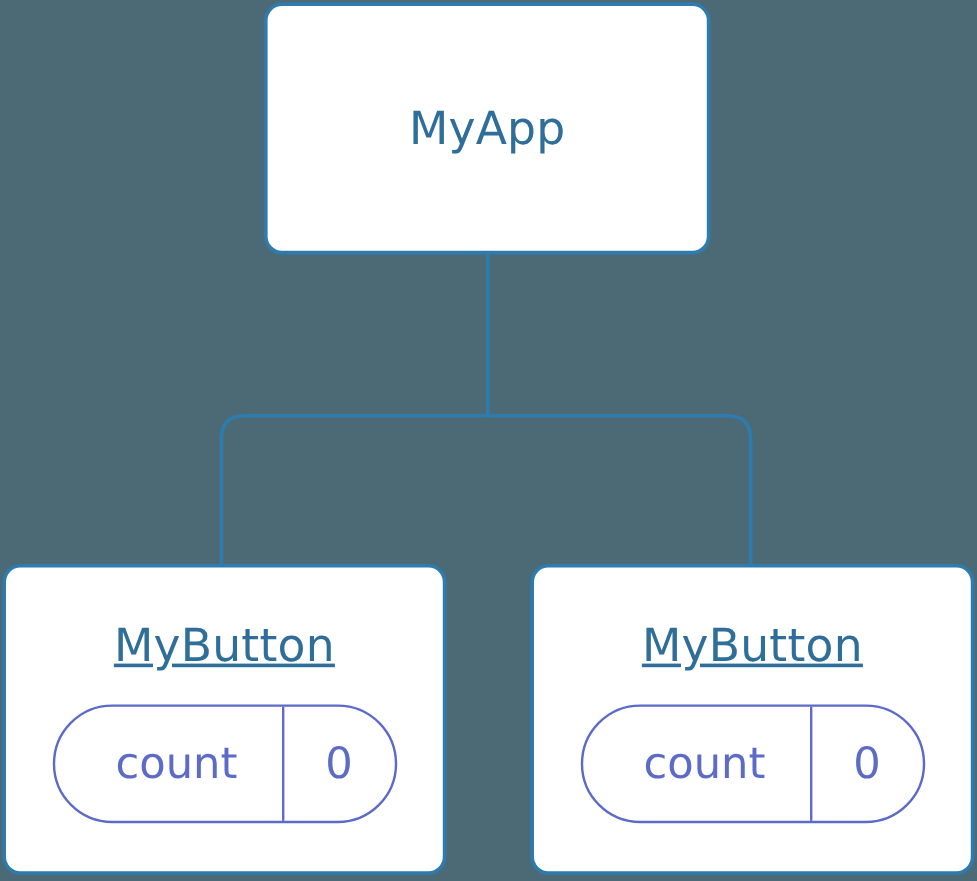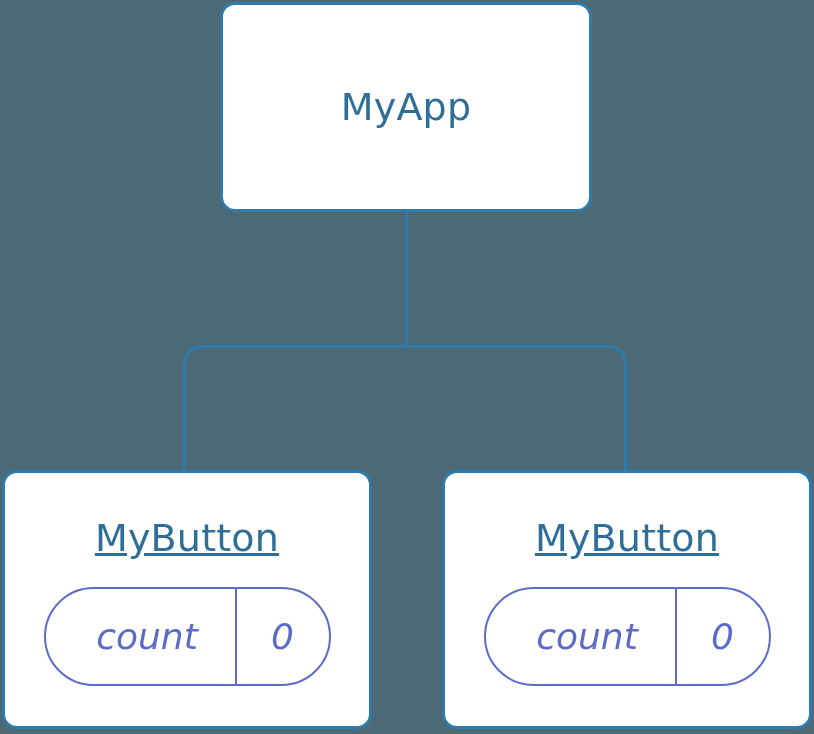--- a/index.html
+++ b/index.html
@@ -81,21 +81,20 @@
   
   .state-pill {
     margin-top: 30px;
     height: 99px;
     box-sizing: border-box;
     border: 2px solid #5c6bc8;
     border-radius: 52px;
     display: flex;
     align-items: stretch;
     background: transparent;
-    font-style: italic;
   }
 
   .pill-key,
   .pill-value {
     display: flex;
     align-items: center;
     justify-content: center;
     color: #5c6bc8;
     font-size: 36px;
     line-height: 1;

